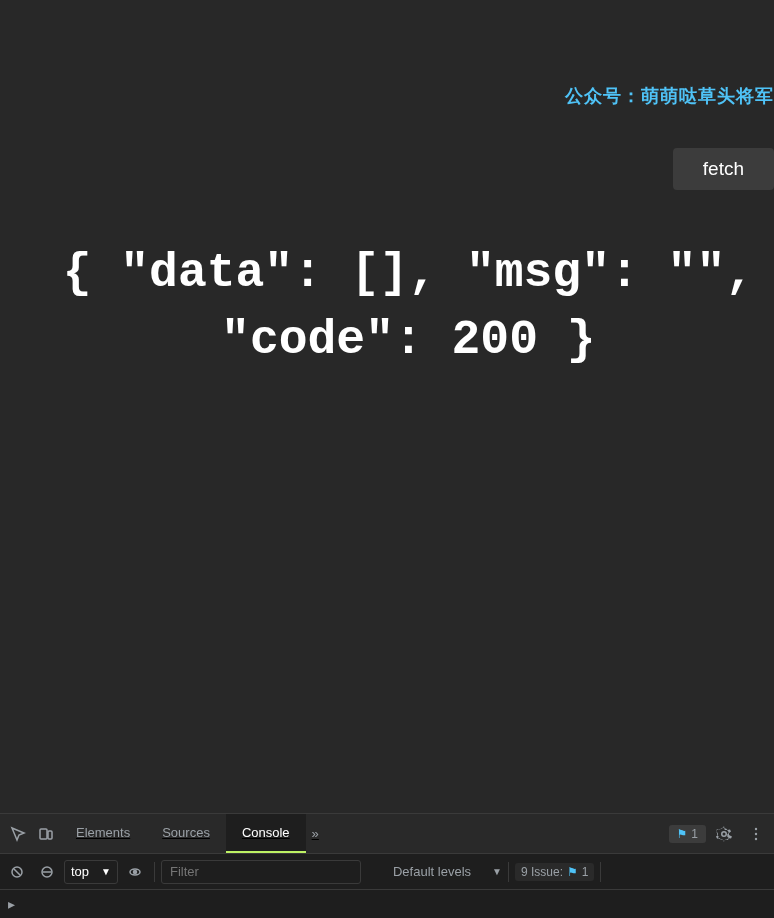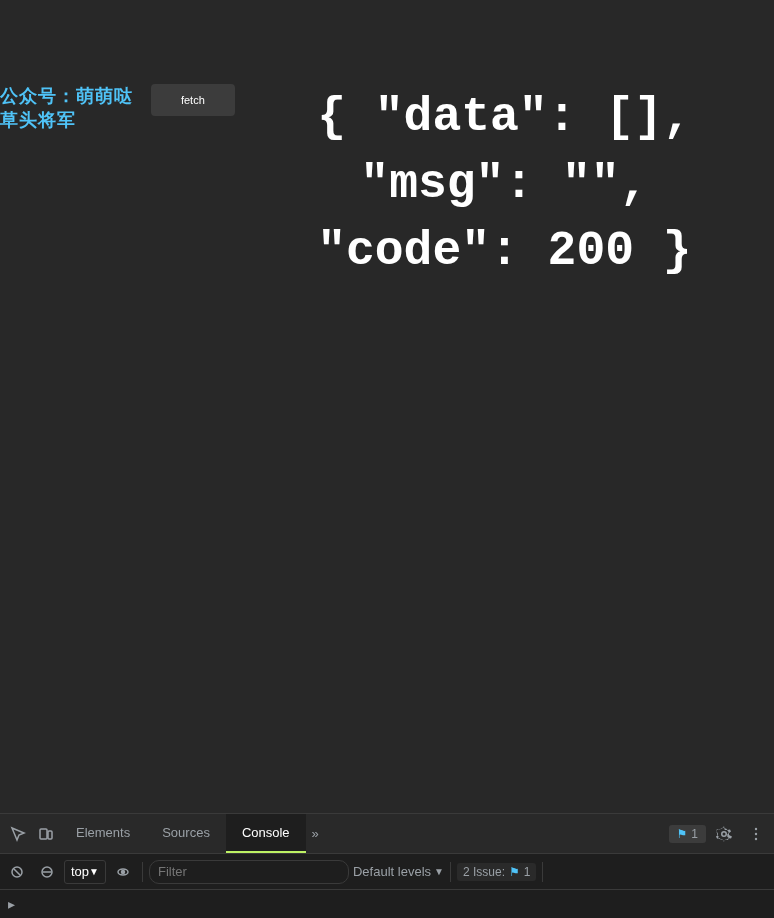--- a/index.html
+++ b/index.html
@@ -14,22 +14,22 @@
       background-color: #282828;
       font-family: Arial, sans-serif;
       overflow: hidden;
       display: flex;
       flex-direction: column;
     }
 
     .main-content {
       flex: 1;
       display: flex;
-      flex-direction: row;
-      align-items: flex-start;
+      flex-direction: column;
+      align-items: flex-end;
       justify-content: flex-start;
       padding-top: 84px;
       background-color: #282828;
     }
 
     .wechat-label {
       font-size: 18px;
       color: #cccccc;
       margin-bottom: 40px;
       letter-spacing: 1px;
@@ -38,21 +38,21 @@
     .wechat-label span {
       color: #4fc3f7;
       font-weight: bold;
     }
 
     .fetch-button {
       background-color: #3c3c3c;
       color: #ffffff;
       border: none;
       padding: 10px 30px;
-      font-size: 11px;
+      font-size: 19px;
       border-radius: 4px;
       cursor: pointer;
       margin-bottom: 50px;
     }
 
     .json-output {
       font-family: 'Courier New', monospace;
       font-size: 48px;
       font-weight: bold;
       color: #ffffff;
@@ -89,20 +89,21 @@
       border-radius: 3px;
       font-size: 14px;
       flex-shrink: 0;
     }
 
     .devtools-tabs {
       display: flex;
       align-items: center;
       flex: 1;
       height: 100%;
+      text-decoration: underline;
     }
 
     .devtools-tab {
       padding: 0 16px;
       height: 100%;
       display: flex;
       align-items: center;
       font-size: 13px;
       color: #9aa0a6;
       cursor: pointer;
@@ -176,44 +177,45 @@
     .top-selector {
       display: flex;
       align-items: center;
       background-color: #1e1e1e;
       border: 1px solid #3a3a3a;
       border-radius: 3px;
       padding: 2px 6px;
       font-size: 13px;
       color: #ffffff;
       cursor: pointer;
-      gap: 0;
+      gap: 12px;
       height: 24px;
     }
 
     .filter-input {
       flex: 1;
       max-width: 200px;
       height: 24px;
       background-color: #1e1e1e;
       border: 1px solid #3a3a3a;
-      border-radius: 10px;
+      border-radius: 3px;
       color: #9aa0a6;
       font-size: 13px;
       padding: 0 8px;
       outline: none;
     }
 
     .default-levels {
       display: flex;
       align-items: center;
-      gap: 3px;
-      font-size: 13px;
-      color: #9aa0a6;
-      cursor: pointer;
+      gap: 21px;
+      font-size: 13px;
+      color: #9aa0a6;
+      cursor: pointer;
+      margin-left: 28px;
     }
 
     .issue-count {
       display: flex;
       align-items: center;
       gap: 4px;
       font-size: 12px;
       color: #9aa0a6;
       cursor: pointer;
       background-color: #2a2a2a;
@@ -335,21 +337,21 @@
     <input type="text" class="filter-input" placeholder="Filter" style="">
 
     <div class="default-levels">
       <span>Default levels</span>
       <span style="font-size:10px;">▼</span>
     </div>
 
     <div class="separator-line"></div>
 
     <div class="issue-count">
-      <span>2 Issue:</span>
+      <span>9 Issue:</span>
       <span class="badge-flag" style="color:#4fc3f7;">⚑</span>
       <span>1</span>
     </div>
 
     <div class="separator-line"></div>
   </div>
 
   <div class="devtools-console-content">
     <span class="console-prompt">▸</span>
   </div>

